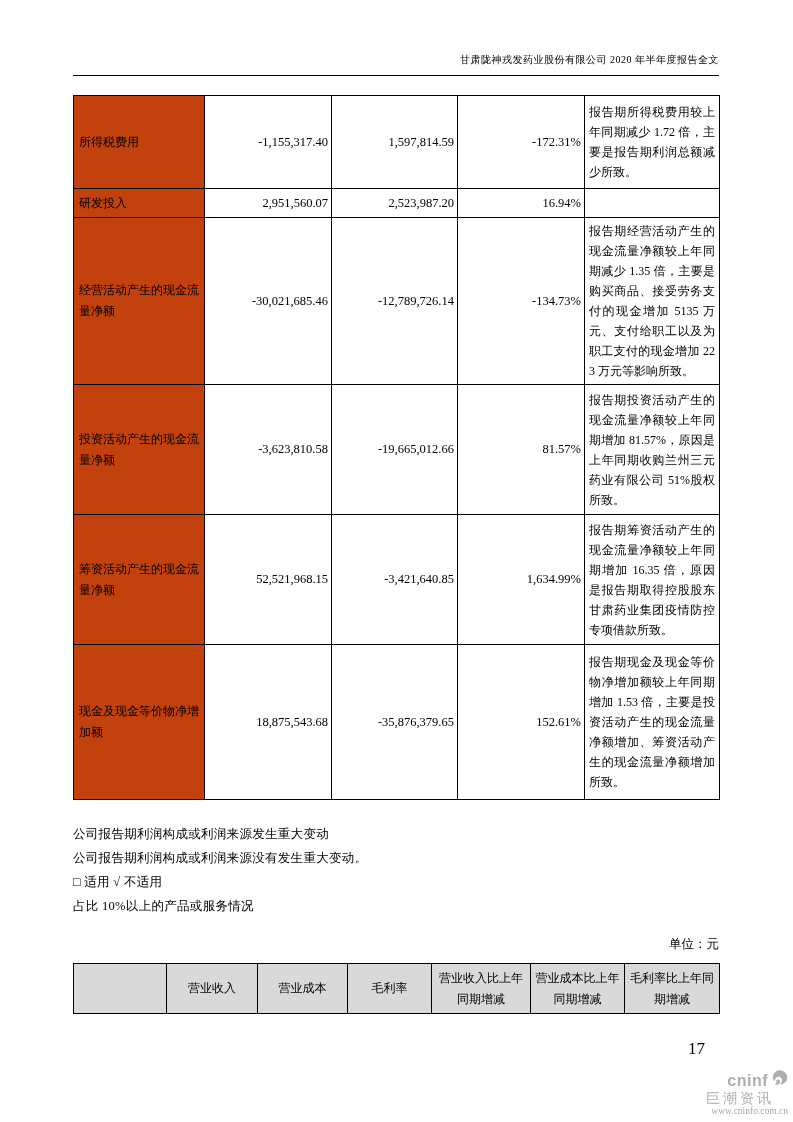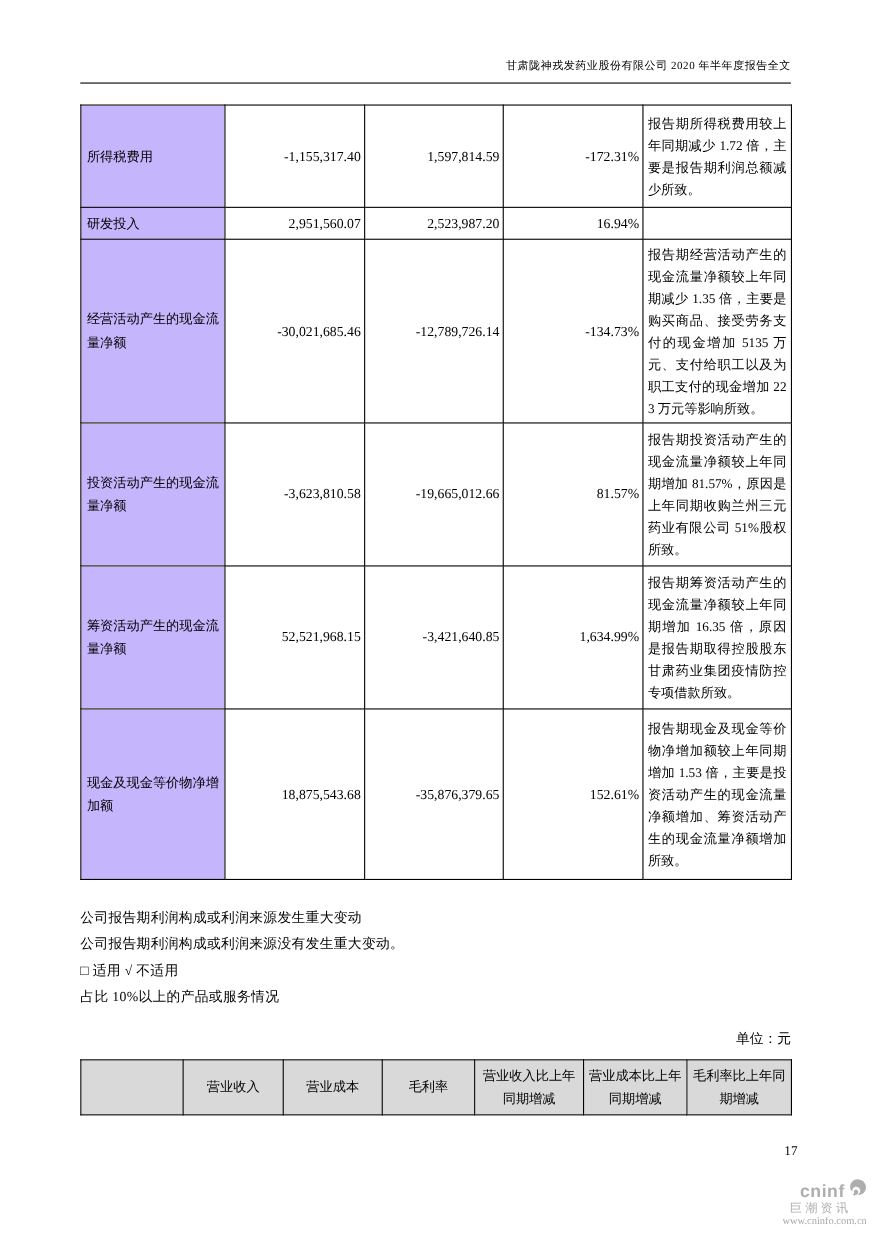--- a/index.html
+++ b/index.html
@@ -21,50 +21,50 @@
   }
   
   table { border-collapse:collapse; table-layout:fixed; }
   td {
     border:1px solid #000; font-size:12px; vertical-align:middle;
     overflow:hidden; word-break:break-all;
   }
   
   .main-table { position:absolute; left:73px; top:95px; width:646px; }
   .main-table td.lbl {
-    background:#c4b5fd; padding:2px 4px 2px 5px; line-height:21px; text-align:left;
+    background:#c2410c; padding:2px 4px 2px 5px; line-height:21px; text-align:left;
   }
   .main-table td.num { text-align:right; padding:2px 3px; font-size:12.5px; }
   .main-table td.reason {
     padding:3px 4px; line-height:20px; text-align:justify; text-justify:inter-character;
   }
   
   .notes { position:absolute; left:73px; top:822px; width:646px; }
   .note-line { font-size:12.5px; line-height:24px; letter-spacing:0.3px; }
   
   .unit-label { position:absolute; top:936px; right:74px; font-size:12.5px; }
   
   .bottom-table { position:absolute; left:73px; top:963px; width:646px; }
   .bottom-table td {
     background:#d9d9d9; height:50px; text-align:center;
     line-height:21px; padding:2px 4px;
   }
   
-  .page-number { position:absolute; top:1039px; right:68px; font-size:12px;margin-left:24px; }
+  .page-number { position:absolute; top:1039px; right:88px; font-size:17px;margin-left:24px; }
   
   .logo { position:absolute; right:5px; bottom:6px; text-align:right; color:#aeaeae; line-height:1; }
   .logo-top { display:flex; align-items:flex-end; justify-content:flex-end; }
   .logo-brand {
     font-family:Liberation Sans, sans-serif;
     font-weight:bold; font-size:16px; letter-spacing:0.5px; color:#aeaeae;
   }
   .logo-swirl { margin-left:2px; margin-bottom:-1px; }
   .logo-name {
     font-family:Liberation Sans, sans-serif;
-    font-size:11px; letter-spacing:3px; margin-top:2px; margin-right:14px;
+    font-size:14px; letter-spacing:3px; margin-top:2px; margin-right:14px;
   }
   .logo-url {
     font-family:Liberation Serif, serif;
     font-size:9.5px; margin-top:2px; color:#a8a8a8;
   }
 </style>
 </head>
 <body>
 
 <div class="page">

